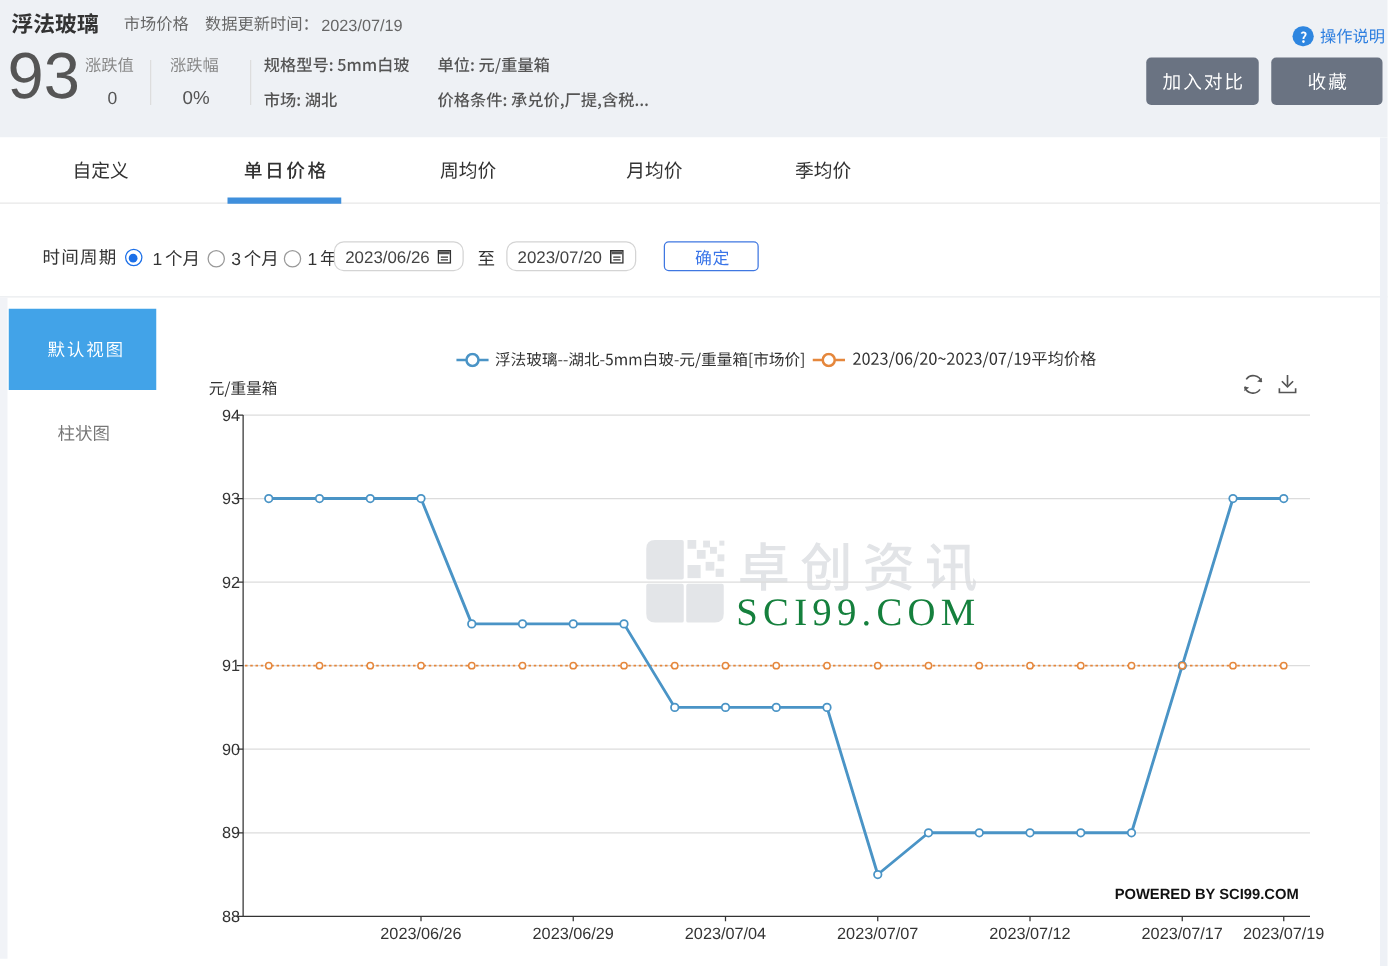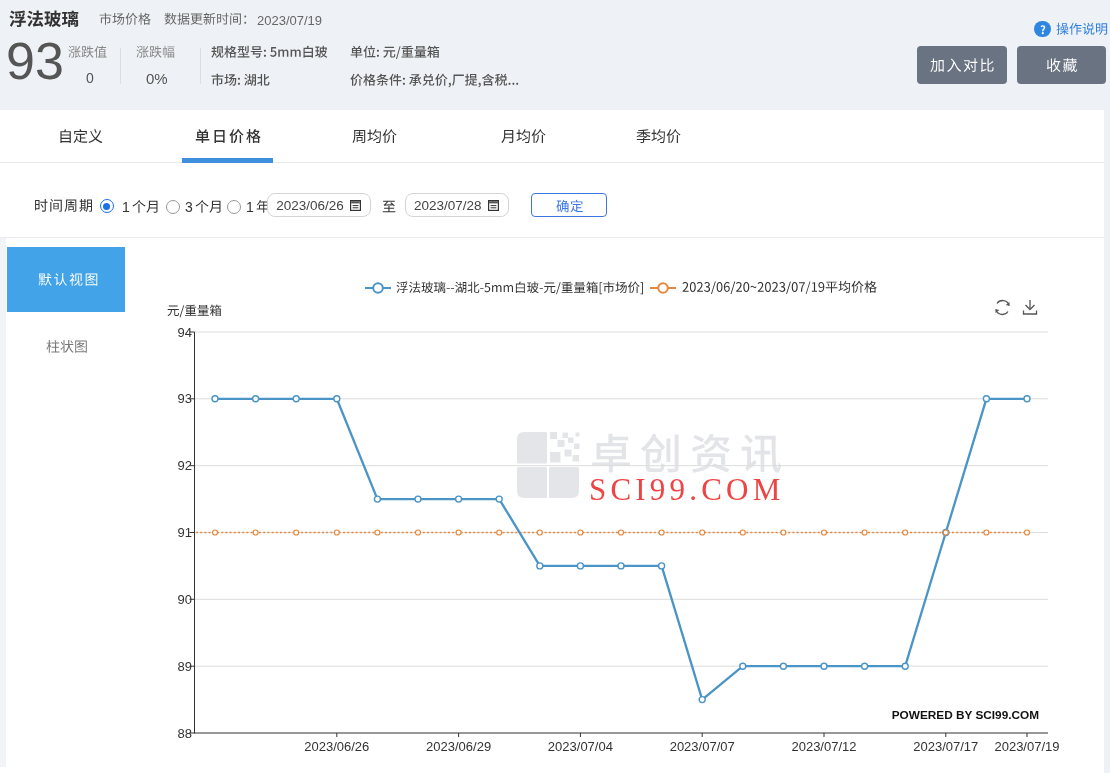--- a/index.html
+++ b/index.html
@@ -93,21 +93,21 @@
 <svg style="position:absolute;left:349.7px;top:200.3px" width="11" height="11" viewBox="0 0 11 11" fill="none">
     <rect x="0.6" y="0.6" width="9.8" height="9.8" stroke="#333" stroke-width="1.2"></rect>
     <rect x="1.2" y="1.2" width="8.6" height="2.2" fill="#555"></rect>
     <line x1="2.6" y1="5.6" x2="8.4" y2="5.6" stroke="#333" stroke-width="1"></line>
     <line x1="2.6" y1="7.8" x2="8.4" y2="7.8" stroke="#333" stroke-width="1"></line>
   </svg>
 <svg style="position:absolute;left:381.0px;top:196.8px" width="16" height="20" viewBox="0 0 16 20">
     <path transform="translate(1,14.7)" fill="#333" d="M2 -5.9C2.6 -6.1 3.3 -6.1 11 -6.5C11.3 -6.1 11.6 -5.8 11.8 -5.5L12.7 -6.1C12 -7.1 10.4 -8.4 9.1 -9.4L8.3 -8.8C8.9 -8.4 9.5 -7.9 10.1 -7.4L3.6 -7.1C4.4 -7.9 5.3 -8.9 6.2 -10H12.8V-11H1.1V-10H4.8C4 -8.9 3 -7.9 2.7 -7.6C2.3 -7.3 2 -7 1.7 -7C1.8 -6.7 2 -6.1 2 -5.9ZM6.4 -5.8V-4H2V-3H6.4V-0.4H0.8V0.6H13.3V-0.4H7.5V-3H12.1V-4H7.5V-5.8Z"></path>
   </svg>
 <div style="position:absolute;left:404.5px;top:192.5px;width:104.7px;height:24.3px;box-sizing:border-box;border:1px solid #d4d4d4;border-radius:8px;background:#fff;"></div>
-<div style="position:absolute;left:414.0px;top:198px;font:13.5px 'Liberation Sans';color:#444">2023/07/28</div>
+<div style="position:absolute;left:414.0px;top:198px;font:13.5px 'Liberation Sans';color:#444">2023/07/20</div>
 <svg style="position:absolute;left:487.5px;top:200.3px" width="11" height="11" viewBox="0 0 11 11" fill="none">
     <rect x="0.6" y="0.6" width="9.8" height="9.8" stroke="#333" stroke-width="1.2"></rect>
     <rect x="1.2" y="1.2" width="8.6" height="2.2" fill="#555"></rect>
     <line x1="2.6" y1="5.6" x2="8.4" y2="5.6" stroke="#333" stroke-width="1"></line>
     <line x1="2.6" y1="7.8" x2="8.4" y2="7.8" stroke="#333" stroke-width="1"></line>
   </svg>
 <div style="position:absolute;left:530.5px;top:193px;width:76px;height:23.5px;box-sizing:border-box;border:1px solid #3f77e1;border-radius:4px;background:#fff;"></div>
 <svg style="position:absolute;left:555.1px;top:197.3px" width="30" height="19" viewBox="0 0 30 19">
     <path transform="translate(1,14.2)" fill="#3a75e8" d="M7.5 -11.4C6.9 -9.7 5.9 -8.2 4.7 -7.1C4.9 -6.9 5.2 -6.5 5.3 -6.4C5.5 -6.6 5.8 -6.8 6 -7.1V-4.3C6 -2.8 5.8 -0.8 4.5 0.5C4.8 0.6 5.1 0.9 5.3 1.1C6.2 0.2 6.6 -1 6.8 -2.2H8.7V0.6H9.6V-2.2H11.5V-0.1C11.5 0 11.5 0.1 11.3 0.1C11.2 0.1 10.6 0.1 10.1 0.1C10.2 0.3 10.3 0.7 10.3 1C11.2 1 11.7 1 12.1 0.8C12.4 0.6 12.5 0.4 12.5 -0.1V-7.9H10C10.5 -8.5 11 -9.2 11.3 -9.8L10.7 -10.3L10.5 -10.2H8C8.1 -10.5 8.2 -10.8 8.3 -11.2ZM8.7 -3.1H6.9C6.9 -3.5 6.9 -3.9 6.9 -4.3V-4.7H8.7ZM9.6 -3.1V-4.7H11.5V-3.1ZM8.7 -5.5H6.9V-7H8.7ZM9.6 -5.5V-7H11.5V-5.5ZM6.7 -7.9H6.6C7 -8.4 7.3 -8.9 7.5 -9.4H10C9.7 -8.9 9.3 -8.3 9 -7.9ZM0.8 -10.6V-9.7H2.4C2 -7.6 1.4 -5.7 0.5 -4.4C0.6 -4.2 0.9 -3.6 0.9 -3.3C1.2 -3.7 1.4 -4 1.6 -4.4V0.5H2.5V-0.6H4.9V-6.5H2.5C2.8 -7.5 3.1 -8.6 3.3 -9.7H5.3V-10.6ZM2.5 -5.5H4V-1.5H2.5Z M17 -5.1C16.7 -2.7 16 -0.7 14.5 0.4C14.7 0.6 15.1 0.9 15.3 1.1C16.2 0.3 16.9 -0.7 17.3 -1.9C18.6 0.4 20.6 0.9 23.4 0.9H26.6C26.6 0.6 26.8 0.1 27 -0.2C26.3 -0.1 24 -0.1 23.5 -0.1C22.7 -0.1 21.9 -0.2 21.3 -0.3V-3H25.3V-4H21.3V-6.2H24.7V-7.2H16.8V-6.2H20.2V-0.6C19.1 -1 18.3 -1.8 17.7 -3.2C17.9 -3.8 18 -4.4 18.1 -5ZM19.8 -11.2C20 -10.7 20.2 -10.2 20.4 -9.8H15.1V-6.9H16.1V-8.9H25.4V-6.9H26.4V-9.8H21.5C21.4 -10.3 21 -10.9 20.8 -11.4Z"></path>
   </svg>
@@ -158,21 +158,21 @@
       <rect x="427.5" y="150.0" width="7" height="7"></rect>
       <rect x="444.0" y="153.5" width="5.5" height="5.5"></rect>
       <rect x="434.5" y="159.5" width="7" height="7"></rect>
       <rect x="420.0" y="162.0" width="10.5" height="10.5"></rect>
       <rect x="442.5" y="165.0" width="6.5" height="6.5"></rect>
     </g>
   </svg>
 <svg style="position:absolute;left:589.0px;top:424.9px" width="202" height="59" viewBox="0 0 202 59">
     <path transform="translate(1,44.1)" fill="#e2e4e7" d="M10.4 -16.4H31.8V-13H10.4ZM10.4 -22.8H31.8V-19.4H10.4ZM2.2 -6.7V-3.1H18.8V3.5H22.9V-3.1H39.9V-6.7H22.9V-9.8H35.9V-26H22.6V-28.9H38.2V-32.3H22.6V-35.4H18.4V-26H6.5V-9.8H18.8V-6.7Z M84.7 -34.7V-1.4C84.7 -0.6 84.4 -0.4 83.5 -0.3C82.7 -0.3 80 -0.3 77.1 -0.4C77.7 0.7 78.3 2.4 78.5 3.4C82.5 3.4 84.9 3.3 86.5 2.7C88 2.1 88.6 1.1 88.6 -1.4V-34.7ZM76.5 -30.6V-7H80.3V-30.6ZM57.5 -20.1H56.6C59.4 -22.8 61.9 -25.9 63.9 -29.2C66.6 -26.2 69.5 -22.8 71.4 -20.1ZM62.9 -35.4C60.6 -30.1 56.2 -24.3 51 -20.7C51.8 -20 53.2 -18.6 53.8 -17.8C54.5 -18.3 55.2 -18.9 55.8 -19.4V-2.4C55.8 1.8 57.2 2.9 61.6 2.9C62.6 2.9 68 2.9 69 2.9C73 2.9 74.1 1.2 74.6 -4.7C73.5 -4.9 71.9 -5.5 71.1 -6.2C70.9 -1.4 70.5 -0.5 68.7 -0.5C67.5 -0.5 63 -0.5 62.1 -0.5C60 -0.5 59.7 -0.8 59.7 -2.5V-16.7H67.7C67.4 -12.2 67.1 -10.4 66.6 -9.8C66.3 -9.5 66 -9.4 65.4 -9.4C64.8 -9.4 63.4 -9.4 62 -9.6C62.5 -8.7 62.9 -7.2 62.9 -6.2C64.7 -6.1 66.3 -6.1 67.3 -6.3C68.4 -6.4 69.2 -6.7 69.9 -7.5C70.8 -8.6 71.3 -11.5 71.6 -18.7L71.7 -19.7L72.2 -18.9L75.1 -21.5C73.1 -24.5 69.1 -29 65.7 -32.6L66.5 -34.3Z M103.3 -31.4C106.3 -30.3 110.1 -28.3 112 -26.8L114.1 -29.9C112.1 -31.3 108.2 -33.1 105.3 -34.1ZM102 -21.2 103.2 -17.5C106.6 -18.7 110.8 -20.2 114.9 -21.5L114.2 -25C109.7 -23.5 105.1 -22.1 102 -21.2ZM107.3 -15.7V-4H111.2V-12H131.1V-4.4H135.2V-15.7ZM119.3 -10.8C118.1 -4.7 115.2 -1.3 101.8 0.3C102.4 1.1 103.3 2.7 103.5 3.6C118 1.6 121.8 -2.9 123.2 -10.8ZM121.5 -2.6C126.7 -1.1 133.6 1.6 137.1 3.4L139.5 0.2C135.8 -1.6 128.8 -4.1 123.7 -5.5ZM120 -35.2C118.9 -32.3 116.8 -28.8 113.5 -26.3C114.3 -25.8 115.6 -24.7 116.3 -23.8C118.1 -25.3 119.5 -26.9 120.7 -28.7H124.9C123.7 -24.6 121.1 -21 113.8 -19C114.6 -18.3 115.5 -17 115.9 -16.1C121.6 -17.9 124.9 -20.5 126.9 -23.8C129.4 -20.3 133.2 -17.8 137.7 -16.5C138.2 -17.4 139.2 -18.9 140.1 -19.6C134.9 -20.7 130.6 -23.4 128.3 -27L128.9 -28.7H134.1C133.6 -27.4 133.1 -26.2 132.6 -25.2L136 -24.3C137.1 -26.1 138.3 -28.7 139.3 -31.1L136.4 -31.8L135.7 -31.7H122.5C122.9 -32.7 123.4 -33.7 123.7 -34.7Z M154.2 -32.3C156.3 -30.3 158.9 -27.5 160 -25.7L162.9 -28.3C161.7 -30 159 -32.7 156.9 -34.6ZM151.6 -22.4V-18.6H157.1V-4.9C157.1 -3 155.9 -1.7 155.1 -1.1C155.8 -0.4 156.7 1.3 157.1 2.3C157.7 1.3 159 0.2 166.4 -5.9C166 -6.7 165.3 -8.2 165 -9.3L161 -6.1V-22.4ZM165 -33.3V-29.6H170.6V-18.4H164.7V-14.6H170.6V2.9H174.3V-14.6H180.3V-18.4H174.3V-29.6H181.7C181.6 -12.5 181.6 1.7 186.2 3.3C188.6 4.2 190.3 2.8 190.9 -4C190.3 -4.5 189.2 -6 188.6 -7C188.5 -3.7 188.2 -0.7 187.8 -0.8C185.4 -1.4 185.4 -17 185.7 -33.3Z"></path>
   </svg>
-<div style="position:absolute;left:589px;top:472px;width:220px;font:31px 'Liberation Serif';color:#ef4444;letter-spacing:4.2px">SCI99.COM</div>
+<div style="position:absolute;left:589px;top:472px;width:220px;font:31px 'Liberation Serif';color:#15803d;letter-spacing:4.2px">SCI99.COM</div>
 <svg style="position:absolute;left:130px;top:290px" width="980" height="483" viewBox="0 0 980 483" fill="none">
     <line x1="64.5" y1="42.0" x2="918.0" y2="42.0" stroke="#dcdcdc" stroke-width="1"></line>
     <line x1="64.5" y1="108.8" x2="918.0" y2="108.8" stroke="#dcdcdc" stroke-width="1"></line>
     <line x1="64.5" y1="175.7" x2="918.0" y2="175.7" stroke="#dcdcdc" stroke-width="1"></line>
     <line x1="64.5" y1="242.5" x2="918.0" y2="242.5" stroke="#dcdcdc" stroke-width="1"></line>
     <line x1="64.5" y1="309.3" x2="918.0" y2="309.3" stroke="#dcdcdc" stroke-width="1"></line>
     <line x1="64.5" y1="376.2" x2="918.0" y2="376.2" stroke="#dcdcdc" stroke-width="1"></line>
     <line x1="64.5" y1="42.0" x2="64.5" y2="443.5" stroke="#333" stroke-width="1"></line>
     <line x1="64.5" y1="443.0" x2="918.0" y2="443.0" stroke="#333" stroke-width="1"></line>
     <line x1="59.5" y1="42.0" x2="64.5" y2="42.0" stroke="#333" stroke-width="1"></line>

